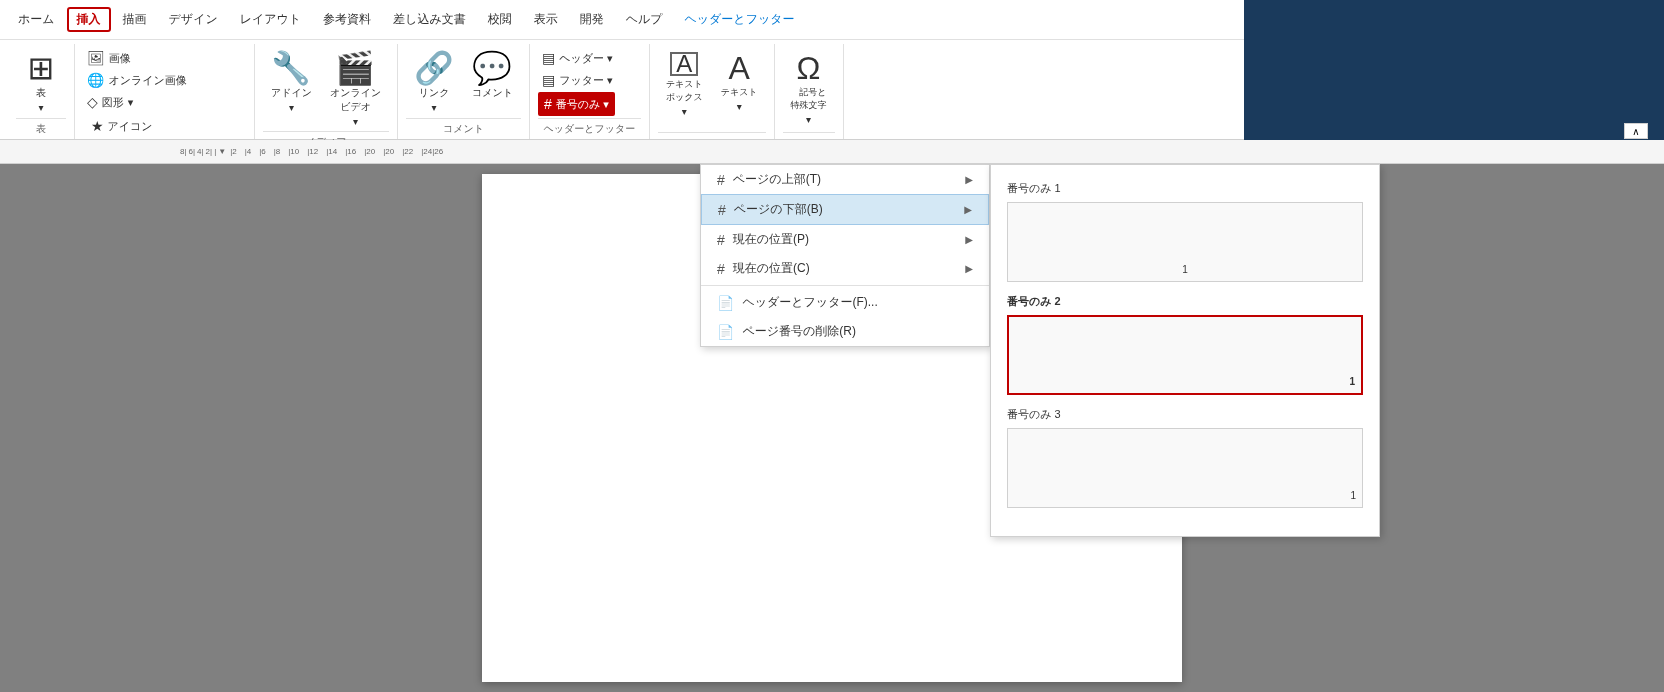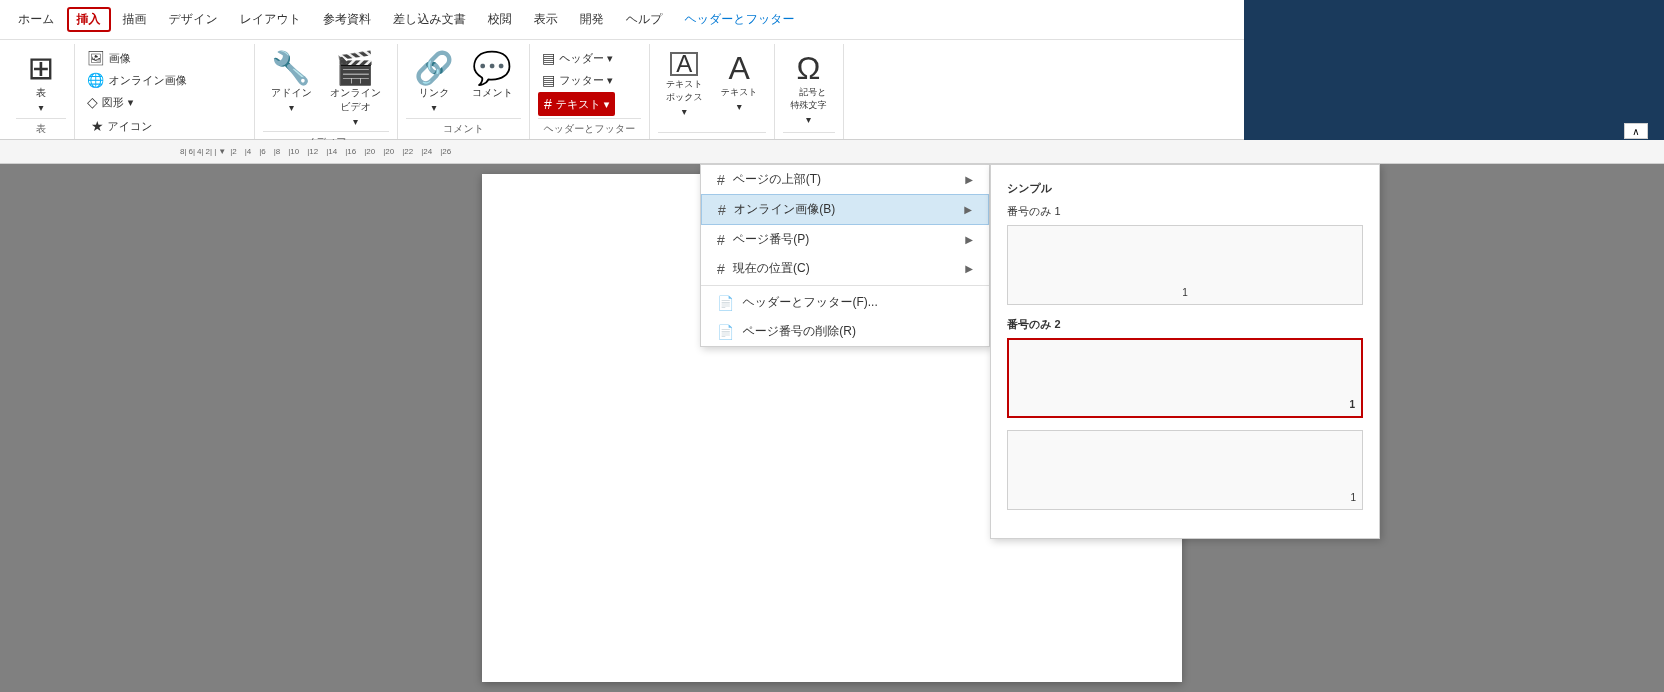--- a/index.html
+++ b/index.html
@@ -249,21 +249,21 @@
         <div class="ribbon-btn-small">
           <span class="icon-sm">▤</span>
           <span>ヘッダー ▾</span>
         </div>
         <div class="ribbon-btn-small">
           <span class="icon-sm">▤</span>
           <span>フッター ▾</span>
         </div>
         <div class="ribbon-btn-small" style="background:#c00000; color:white; border:2px solid #c00000; border-radius:2px; padding:2px 4px;">
           <span class="icon-sm" style="color:white;">#</span>
-          <span style="color:white;">テキスト ▾</span>
+          <span style="color:white;">番号のみ ▾</span>
         </div>
       </div>
       <div class="ribbon-group-label">ヘッダーとフッター</div>
     </div>
 
     <div class="ribbon-group">
       <div class="ribbon-group-content">
         <div class="ribbon-large" style="font-size:10px;">
           <span class="icon-lg" style="font-size:24px; border:2px solid #666; width:28px; height:24px; display:flex; align-items:center; justify-content:center;">A</span>
           <span style="font-size:9px;">テキスト<br>ボックス</span>
@@ -306,80 +306,80 @@
       <span style="font-size:8px; color:#666; margin-right:8px;">|4</span>
       <span style="font-size:8px; color:#666; margin-right:8px;">|6</span>
       <span style="font-size:8px; color:#666; margin-right:8px;">|8</span>
       <span style="font-size:8px; color:#666; margin-right:8px;">|10</span>
       <span style="font-size:8px; color:#666; margin-right:8px;">|12</span>
       <span style="font-size:8px; color:#666; margin-right:8px;">|14</span>
       <span style="font-size:8px; color:#666; margin-right:8px;">|16</span>
       <span style="font-size:8px; color:#666; margin-right:8px;">|20</span>
       <span style="font-size:8px; color:#666; margin-right:8px;">|20</span>
       <span style="font-size:8px; color:#666; margin-right:8px;">|22</span>
-      <span style="font-size:8px; color:#666; margin-right:8px;">|24</span>
+      <span style="font-size:8px; color:#666; margin-right:0;">|24</span>
       <span style="font-size:8px; color:#666; margin-right:8px;">|26</span>
     </div>
   </div>
 </div>
 
 <div class="doc-area" style="position:relative; height:528px;">
   <div class="doc-page"></div>
 
   <div class="dropdown-overlay">
 
     <div class="dropdown-menu" style="left:700px; top:0px; width:290px;">
       <div class="dropdown-item">
         <span class="item-icon">#</span>
         <span>ページの上部(T)</span>
         <span class="arrow">▶</span>
       </div>
       <div class="dropdown-item highlighted" style="background:#d4e8f5; border:1px solid #a0c8e8;">
         <span class="item-icon">#</span>
-        <span>オンライン画像(B)</span>
+        <span>ページの下部(B)</span>
         <span class="arrow">▶</span>
       </div>
       <div class="dropdown-item">
         <span class="item-icon">#</span>
-        <span>ページ番号(P)</span>
+        <span>現在の位置(P)</span>
         <span class="arrow">▶</span>
       </div>
       <div class="dropdown-item">
         <span class="item-icon">#</span>
         <span>現在の位置(C)</span>
         <span class="arrow">▶</span>
       </div>
       <div class="dropdown-separator"></div>
       <div class="dropdown-item">
         <span class="item-icon">📄</span>
         <span>ヘッダーとフッター(F)...</span>
       </div>
       <div class="dropdown-item">
         <span class="item-icon">📄</span>
         <span>ページ番号の削除(R)</span>
       </div>
     </div>
 
     <div class="flyout-panel" style="left:990px; top:0px; width:390px; padding:16px;">
-      <div class="flyout-section-title">シンプル</div>
 
       <div style="margin-bottom:12px;">
         <div class="flyout-item-title">番号のみ 1</div>
         <div class="flyout-preview" style="height:80px;">
           <span class="page-num-indicator num-center">1</span>
         </div>
       </div>
 
       <div style="margin-bottom:12px;font-weight:bold;">
         <div class="flyout-item-title">番号のみ 2</div>
         <div class="flyout-preview selected" style="height:80px;">
           <span class="page-num-indicator num-right">1</span>
         </div>
       </div>
 
       <div style="margin-bottom:12px;">
+        <div class="flyout-item-title">番号のみ 3</div>
         <div class="flyout-preview" style="height:80px;">
           <span class="page-num-indicator num-right">1</span>
         </div>
       </div>
     </div>
   </div>
 </div>
 
 </body></html>

